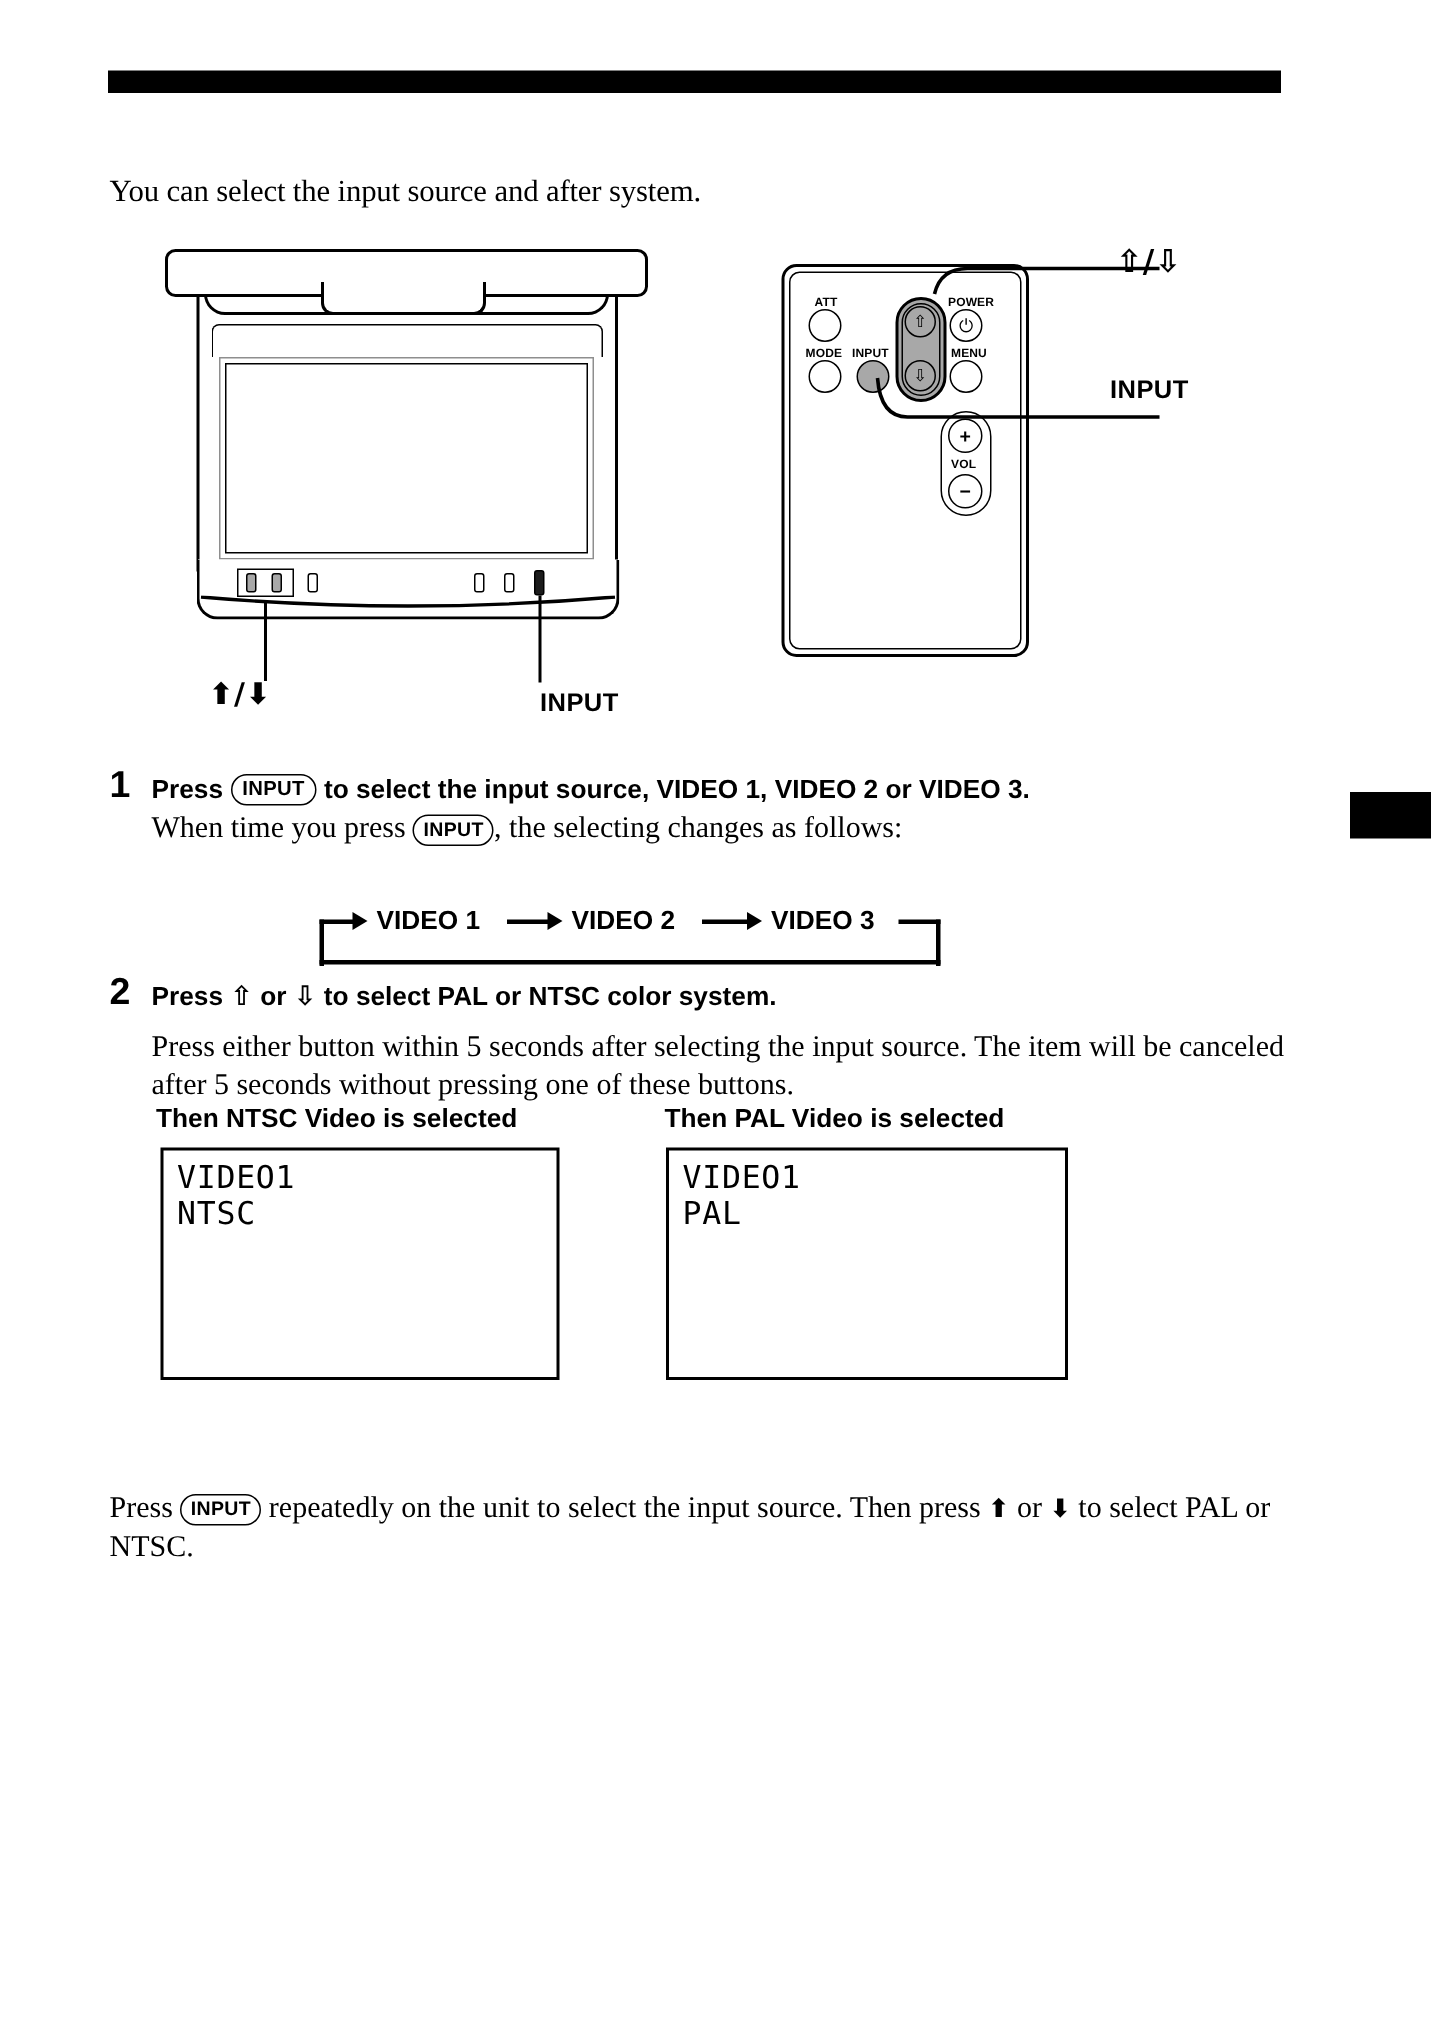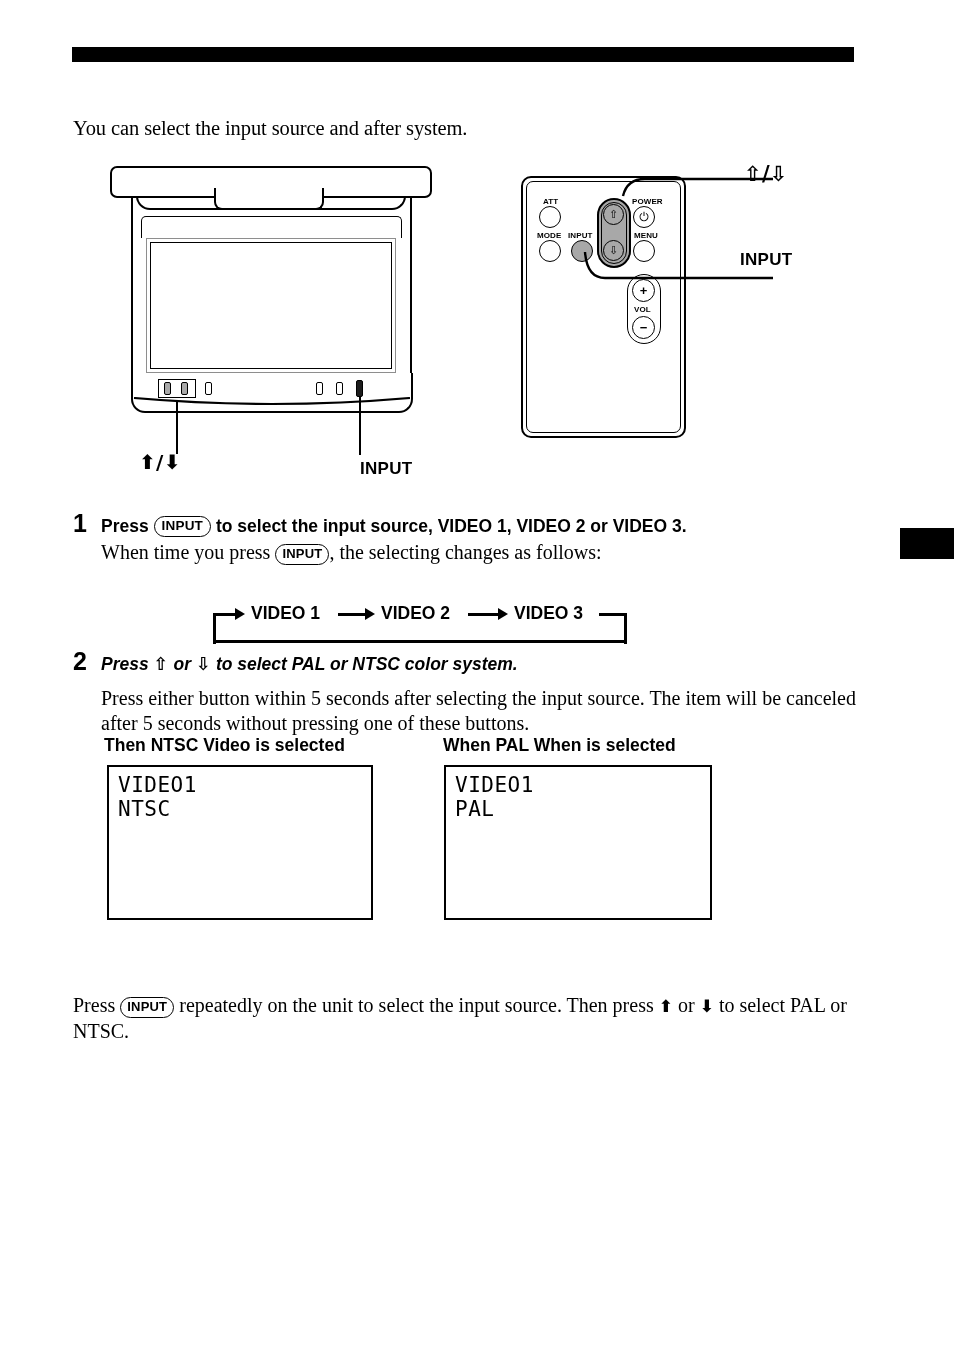--- a/index.html
+++ b/index.html
@@ -498,36 +498,36 @@
   <div class="cyc-label" style="left:311px;">VIDEO 3</div>
 
   <div class="cyc-line" style="left:396px; top:11.5px; width:28px; height:3.2px;"></div>
   <div class="cyc-line" style="left:421px; top:11.5px; width:3.2px; height:31px;"></div>
   <div class="cyc-line" style="left:10px; top:39px; width:414px; height:3.2px;"></div>
   <div class="cyc-line" style="left:10px; top:11.5px; width:3.2px; height:31px;"></div>
 </div>
 
 <div class="step" style="top:646px;">
   <div class="step-num" style="top:3px;">2</div>
-  <div class="step-head" style="top:8px;font-style:italic;">
+  <div class="step-head" style="top:8px;">
     <span>Press</span>
     <span class="arrow-glyph-hollow" style="font-size:18px;">⇧</span>
     <span>or</span>
     <span class="arrow-glyph-hollow" style="font-size:18px;">⇩</span>
     <span>to select PAL or NTSC color system.</span>
   </div>
   <div class="step-body" style="top:20px; width:790px;margin-top:20px;">Press either button within 5 seconds after selecting the input source. The item will be canceled after 5 seconds without pressing one of these buttons.</div>
 </div>
 
 <div class="osd-heading" style="left:104px; top:735px;">Then NTSC Video is selected</div>
 <div class="osd-box" style="left:107px; top:765px; width:266px; height:155px;">
   <div class="osd-text"><span>VIDEO1</span><br><span>NTSC</span></div>
 </div>
 
-<div class="osd-heading" style="left:443px; top:735px;">When PAL When is selected</div>
+<div class="osd-heading" style="left:443px; top:735px;">Then PAL Video is selected</div>
 <div class="osd-box" style="left:444px; top:765px; width:268px; height:155px;">
   <div class="osd-text"><span>VIDEO1</span><br><span>PAL</span></div>
 </div>
 
 <div class="closing">
   <span>Press</span>
   <span class="pill sm">INPUT</span>
   <span>repeatedly on the unit to select the input source. Then press</span>
   <span class="inline-arrow">⬆</span>
   <span>or</span>

